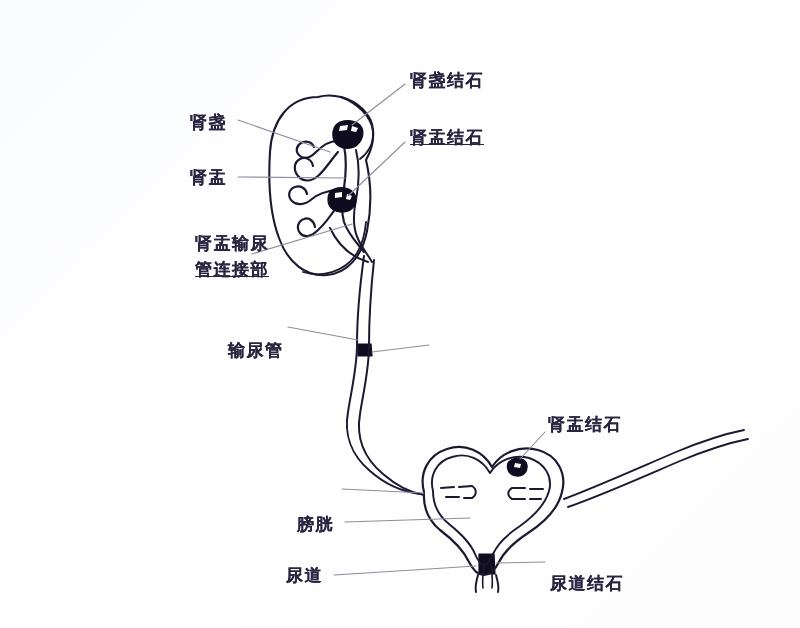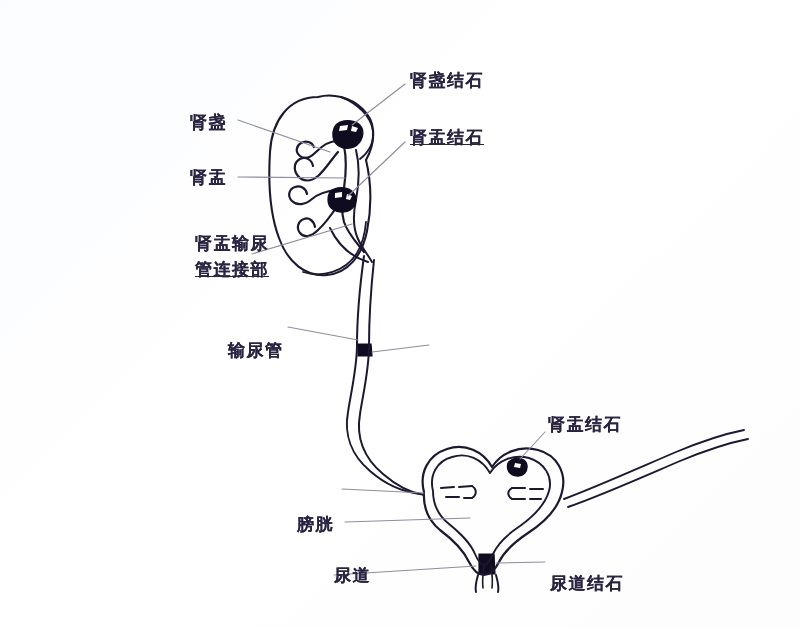--- a/index.html
+++ b/index.html
@@ -249,17 +249,17 @@
   <div class="label label-left two-line" style="left:155px; top:256px;text-decoration:underline;">管连接部</div>
 
   <div class="label label-left" style="left:228px; top:318px;margin-top:20px;">输尿管</div>
 
 
   <div class="label label-right" style="left:548px; top:412px;">肾盂结石</div>
 
 
   <div class="label label-left" style="left:297px; top:512px;">膀胱</div>
 
-  <div class="label label-left" style="left:286px; top:563px;margin-left:48px;">尿道</div>
+  <div class="label label-left" style="left:286px; top:563px;">尿道</div>
 
   <div class="label label-right" style="left:550px; top:571px;">尿道结石</div>
 
 </div>
 
 </body></html>

